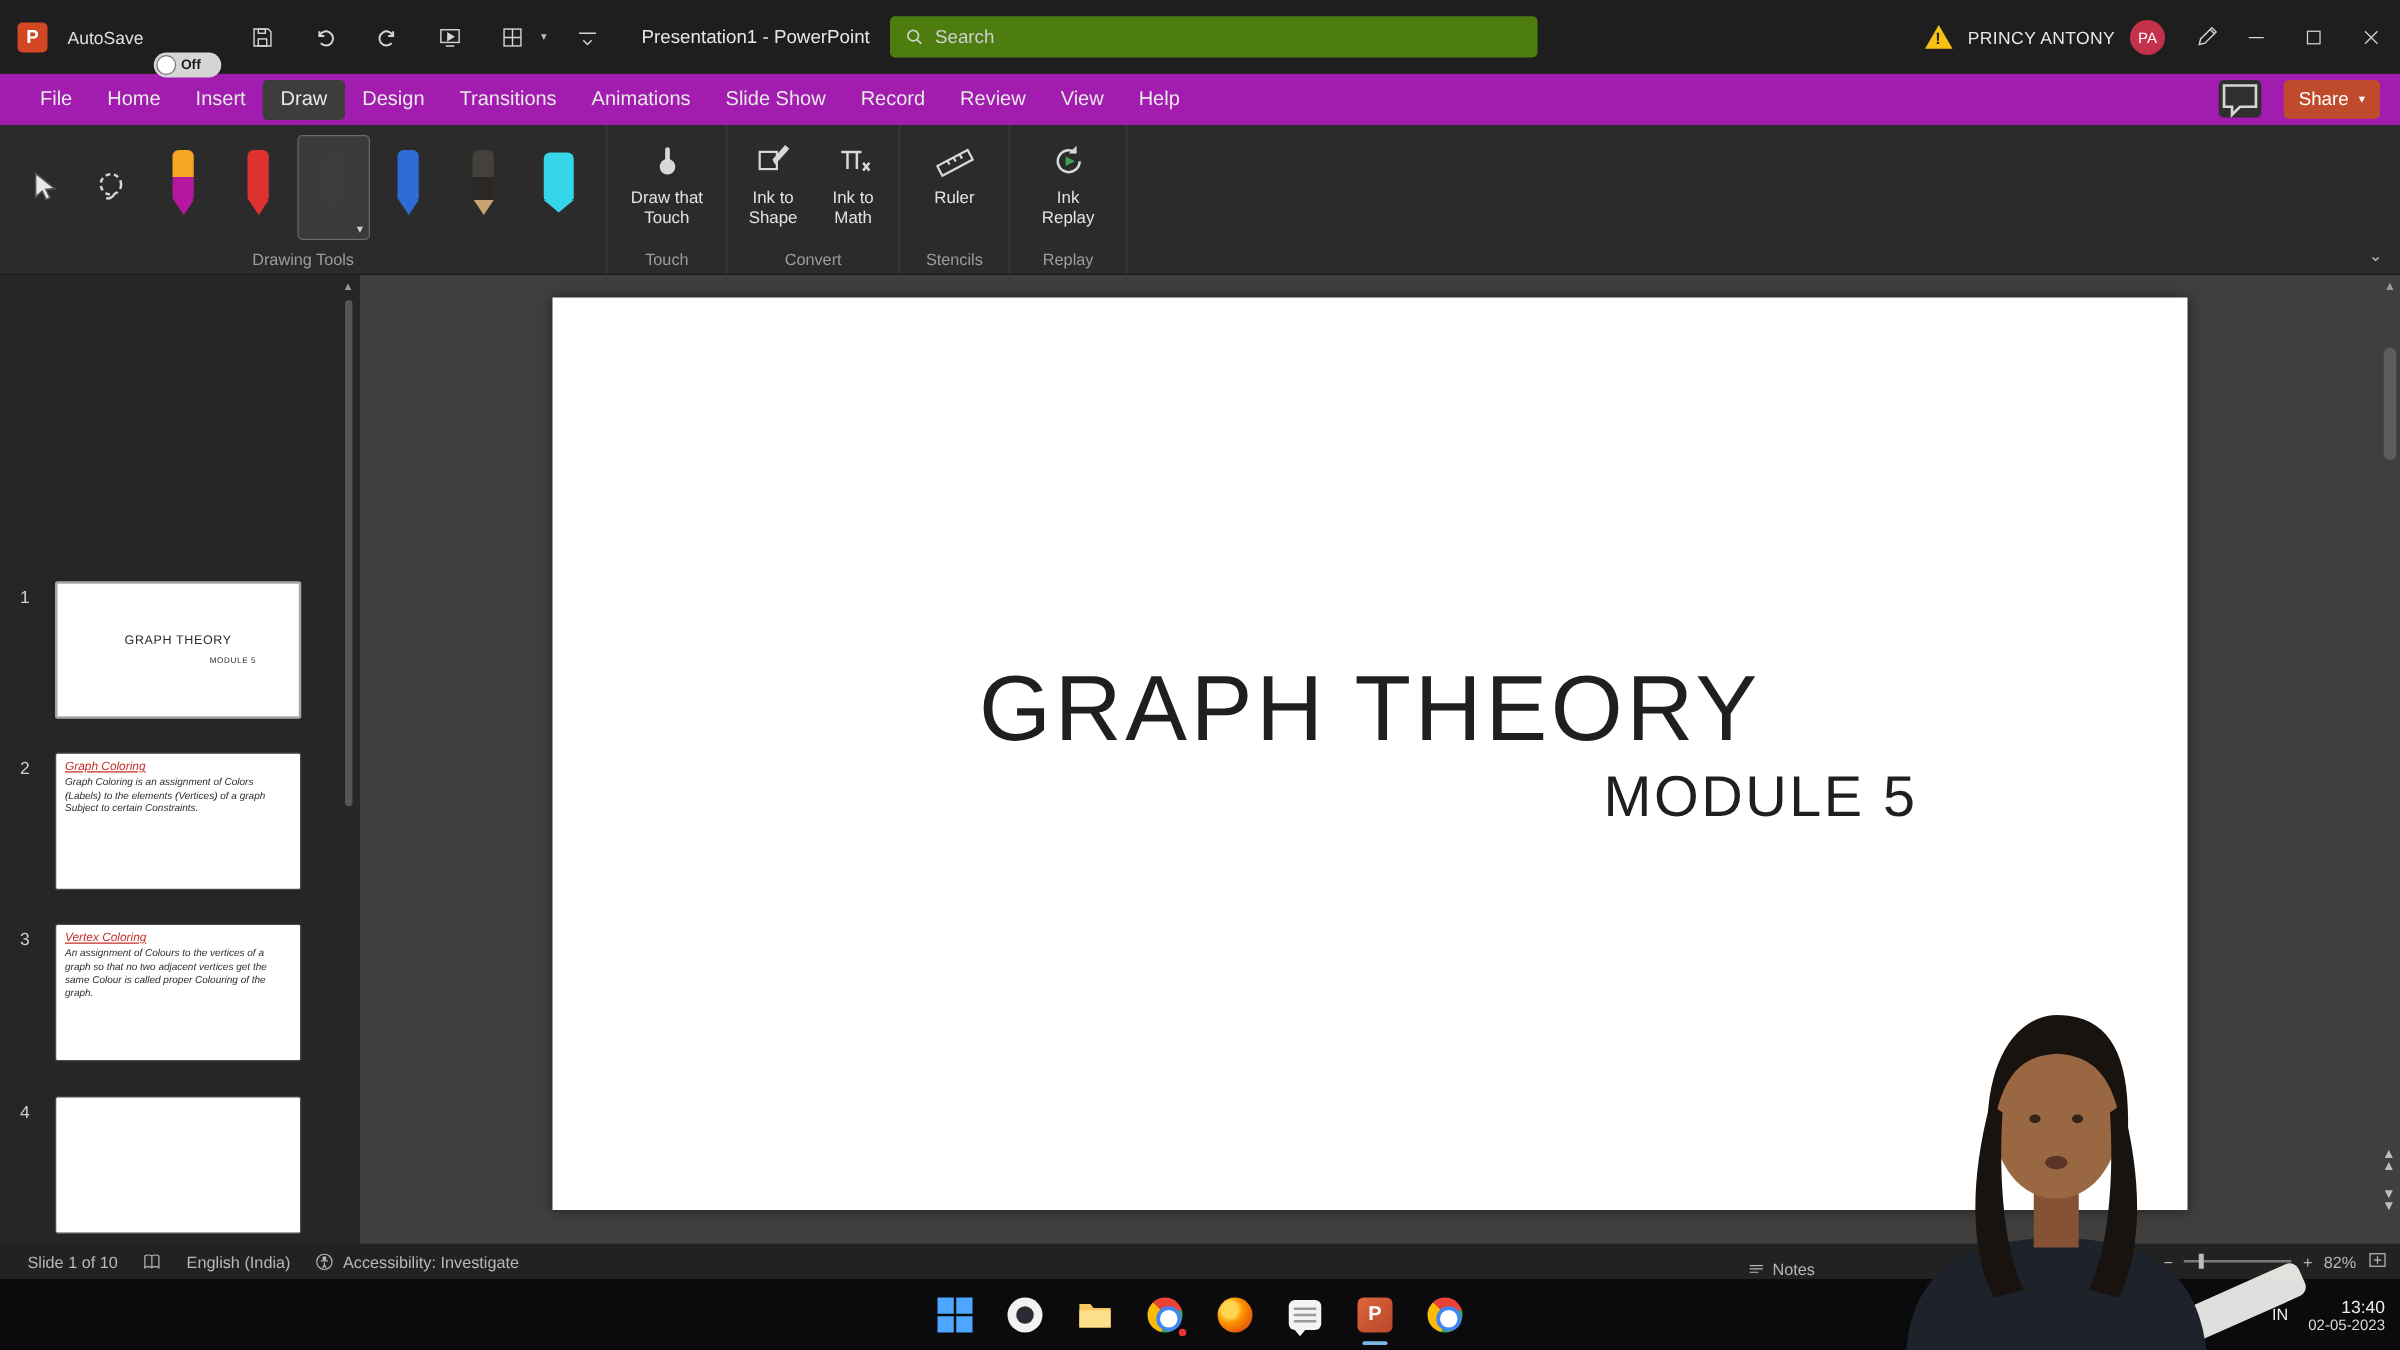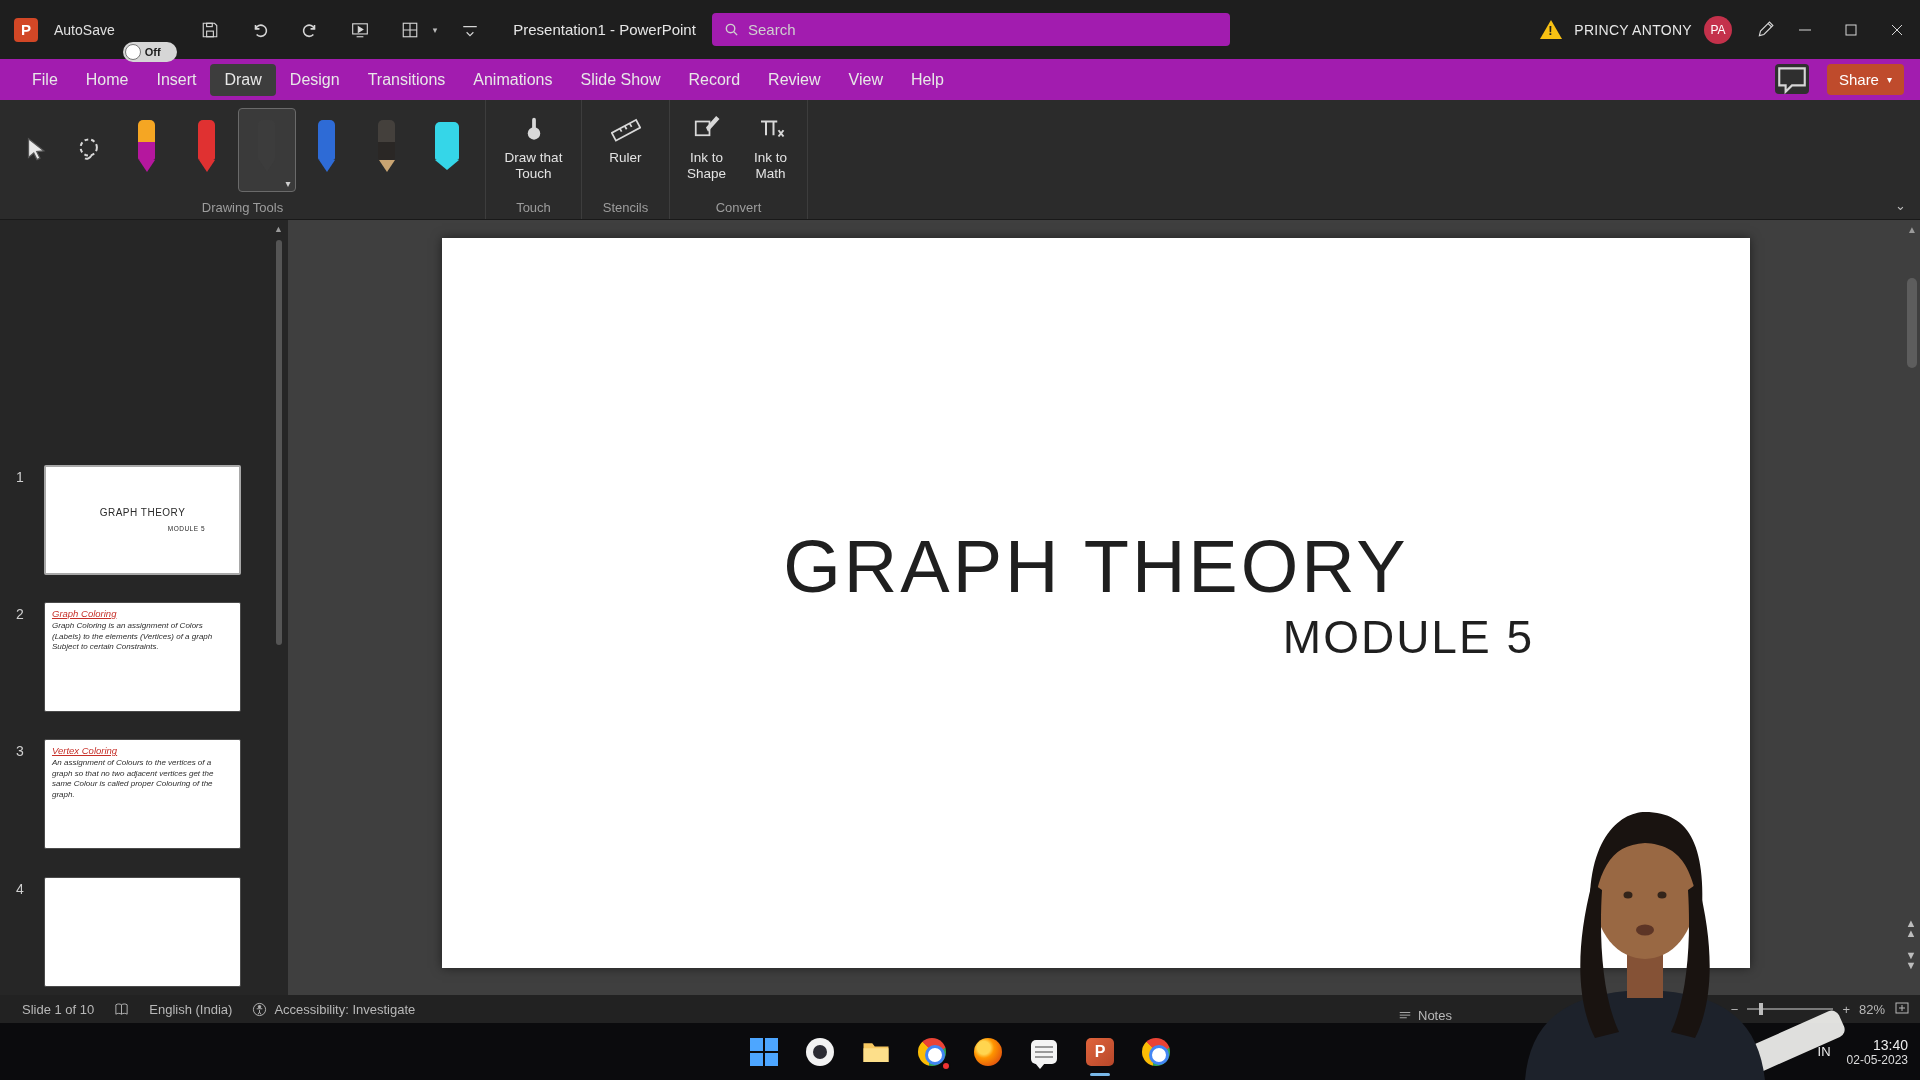--- a/index.html
+++ b/index.html
@@ -11,21 +11,21 @@
   .tb-left { display:flex; align-items:center; gap:16px; padding-left:14px; }
   .ppt-logo { width:24px; height:24px; background:#d24726; border-radius:4px; color:#fff; font-weight:bold; font-size:15px; display:flex; align-items:center; justify-content:center; }
   .autosave { display:flex; align-items:center; gap:8px; font-size:14px; color:#e0e0e0; }
   .toggle { width:54px; height:20px; border-radius:10px; background:#d6d6d6; display:flex; align-items:center; padding:2px; gap:4px;margin-top:44px; }
   .toggle .knob { width:16px; height:16px; border-radius:50%; background:#fff; border:1px solid #777; }
   .toggle .state { font-size:11px; color:#1c1c1c; font-weight:bold; }
   .tb-icon { width:34px; height:34px; display:flex; align-items:center; justify-content:center; color:#d6d6d6; border-radius:4px; }
   .tb-icon svg { width:18px; height:18px; }
   .tb-chevron { font-size:9px; color:#bbb; margin-left:-10px; }
   .tb-title { font-size:15px; color:#e6e6e6; margin-left:10px; white-space:nowrap; }
-  .searchbox { position:absolute; left:712px; top:13px; width:518px; height:33px; background:#a21caf; border-radius:4px; display:flex; align-items:center; gap:9px; padding-left:12px; font-size:15px; color:#cfcfcf; }
+  .searchbox { position:absolute; left:712px; top:13px; width:518px; height:33px; background:#4d7c0f; border-radius:4px; display:flex; align-items:center; gap:9px; padding-left:12px; font-size:15px; color:#cfcfcf; }
   .searchbox svg { width:15px; height:15px; }
   .tb-right { position:absolute; right:0; top:0; height:59px; display:flex; align-items:center; }
   .warn-tri { width:0; height:0; border-left:11px solid transparent; border-right:11px solid transparent; border-bottom:19px solid #f8c113; position:relative; margin-right:12px; }
   .warn-tri::after { content:"!"; position:absolute; left:-3px; top:3px; color:#1e1e1e; font-size:13px; font-weight:bold; }
   .user-name { font-size:14px; letter-spacing:.3px; margin-right:12px; }
   .avatar { width:28px; height:28px; border-radius:50%; background:#c4314b; color:#fff; font-size:12px; display:flex; align-items:center; justify-content:center; margin-right:16px; }
   .win-btn { width:46px; height:59px; display:flex; align-items:center; justify-content:center; color:#d6d6d6; }
   .win-btn svg { width:14px; height:14px; }
 
   
@@ -304,49 +304,60 @@
       <div class="big-btn">
         <svg viewBox="0 0 24 24" fill="#d8d8d8">
             <rect x="10.5" y="3" width="3" height="10" rx="1.5"></rect>
             <circle cx="12" cy="15.5" r="5"></circle>
           </svg>
         <span class="bb-label" style="width:72px">Draw that Touch</span>
       </div>
       <div class="rgroup-label">Touch</div>
     </div>
 
+    <div class="rgroup g-convert">
+      <div class="big-btn narrow">
+        <svg viewBox="0 0 24 24" fill="none" stroke="#d8d8d8" stroke-width="1.4">
+            <rect x="3" y="6" width="11" height="11"></rect>
+            <path d="M13 13L21 4l-1.6-1.4L12 11z" fill="#d8d8d8"></path>
+          </svg>
+        <span class="bb-label">Ink to Shape</span>
+      </div>
+      <div class="big-btn narrow">
+        <svg viewBox="0 0 24 24" fill="none" stroke="#d8d8d8" stroke-width="1.6">
+            <path d="M4 6h13M8 6v11M14 6v11"></path>
+            <path d="M18 13l4 5M22 13l-4 5"></path>
+          </svg>
+        <span class="bb-label">Ink to Math</span>
+      </div>
+      <div class="rgroup-label">Convert</div>
+    </div>
+
     <div class="rgroup g-stencils">
       <div class="big-btn narrow">
         <svg viewBox="0 0 24 24" fill="none" stroke="#d8d8d8" stroke-width="1.4">
             <rect x="1" y="9.5" width="22" height="7" transform="rotate(-28 12 13)"></rect>
             <path d="M7 11.5l1.5 2.6M11 9.6l1.5 2.6M15 7.7l1.5 2.6"></path>
           </svg>
         <span class="bb-label">Ruler</span>
       </div>
       <div class="rgroup-label">Stencils</div>
     </div>
 
-    <div class="rgroup g-convert">
+    <div class="rgroup g-replay">
       <div class="big-btn narrow">
-        <svg viewBox="0 0 24 24" fill="none" stroke="#d8d8d8" stroke-width="1.4">
-            <rect x="3" y="6" width="11" height="11"></rect>
-            <path d="M13 13L21 4l-1.6-1.4L12 11z" fill="#d8d8d8"></path>
-          </svg>
-        <span class="bb-label">Ink to Shape</span>
-      </div>
-      <div class="big-btn narrow">
-        <svg viewBox="0 0 24 24" fill="none" stroke="#d8d8d8" stroke-width="1.6">
-            <path d="M4 6h13M8 6v11M14 6v11"></path>
-            <path d="M18 13l4 5M22 13l-4 5"></path>
-          </svg>
-        <span class="bb-label">Ink to Math</span>
-      </div>
-      <div class="rgroup-label">Convert</div>
-    </div>
-
+        <svg viewBox="0 0 24 24" fill="none">
+            <path d="M19 12a7 7 0 1 1-2.5-5.4" stroke="#d8d8d8" stroke-width="1.6"></path>
+            <path d="M17 2v5h-5z" fill="#d8d8d8"></path>
+            <path d="M10 9l6 3-6 3z" fill="#3fa34d"></path>
+          </svg>
+        <span class="bb-label">Ink Replay</span>
+      </div>
+      <div class="rgroup-label">Replay</div>
+    </div>
 
     <span class="ribbon-collapse">⌄</span>
   </div>
 
   <div class="slidepanel">
     <div class="thumb-row" style="top:245px">
       <span class="thumb-num">1</span>
       <div class="thumb selected">
         <div class="thumb-title-slide">
           <div class="tts-title">GRAPH THEORY</div>

